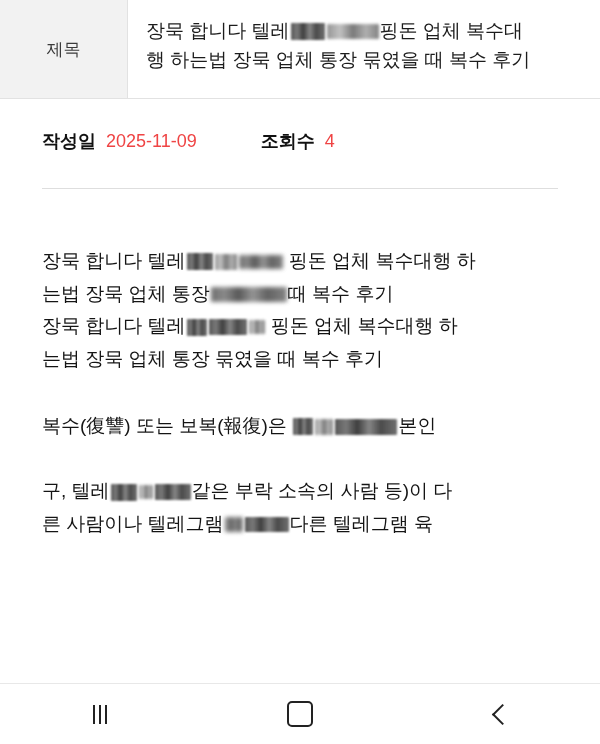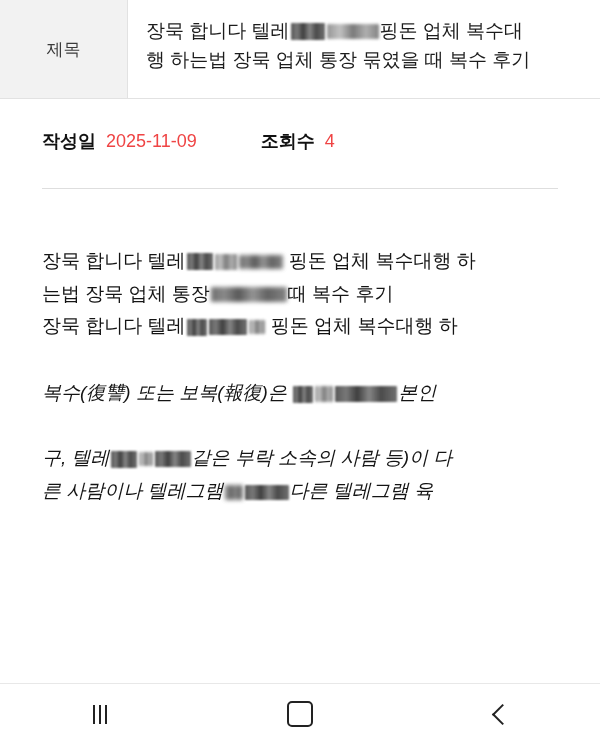--- a/index.html
+++ b/index.html
@@ -104,21 +104,20 @@
   }
   .para {
     font-size: 19px;
     line-height: 1.72;
     color: #141414;
     margin: 0 0 34px 0;
     word-break: keep-all;
   }
   .para.second {
     margin-bottom: 18px;
-    font-style: italic;
   }
 
   
   .navbar {
     position: absolute;
     left: 0;
     bottom: 0;
     width: 100%;
     height: 60px;
     background: #ffffff;
@@ -194,20 +193,21 @@
   </div>
 
   <div class="body-wrap">
 
     <p class="para">
       <span>장묵 합니다 텔레</span><span class="blur" style="width:26px;height:17px;"></span><span class="blur light" style="width:22px;height:16px;"></span><span class="blur soft" style="width:44px;height:14px;"></span>
       <span>핑돈 업체 복수대행 하</span><br>
       <span>는법 장묵 업체 통장</span><span class="blur soft" style="width:76px;height:15px;"></span><span>때 복수 후기</span><br>
       <span>장묵 합니다 텔레</span><span class="blur" style="width:20px;height:17px;"></span><span class="blur" style="width:38px;height:16px;"></span><span class="blur light" style="width:16px;height:14px;"></span>
       <span>핑돈 업체 복수대행 하</span><br>
+      <span>는법 장묵 업체 통장 묶였을 때 복수 후기</span>
     </p>
 
     <p class="para second">
       <span>복수(復讐) 또는 보복(報復)은</span>
       <span class="blur" style="width:20px;height:17px;"></span><span class="blur light" style="width:18px;height:16px;"></span><span class="blur" style="width:62px;height:16px;"></span><span>본인</span><br>
       <br>
       <span>구, 텔레</span><span class="blur" style="width:26px;height:17px;"></span><span class="blur light" style="width:14px;height:14px;"></span><span class="blur" style="width:36px;height:16px;"></span><span>같은 부락 소속의 사람 등)이 다</span><br>
       <span>른 사람이나 텔레그램</span><span class="blur soft" style="width:18px;height:15px;"></span><span class="blur" style="width:44px;height:15px;"></span><span>다른 텔레그램 육</span><br>
       <br>
     </p>

